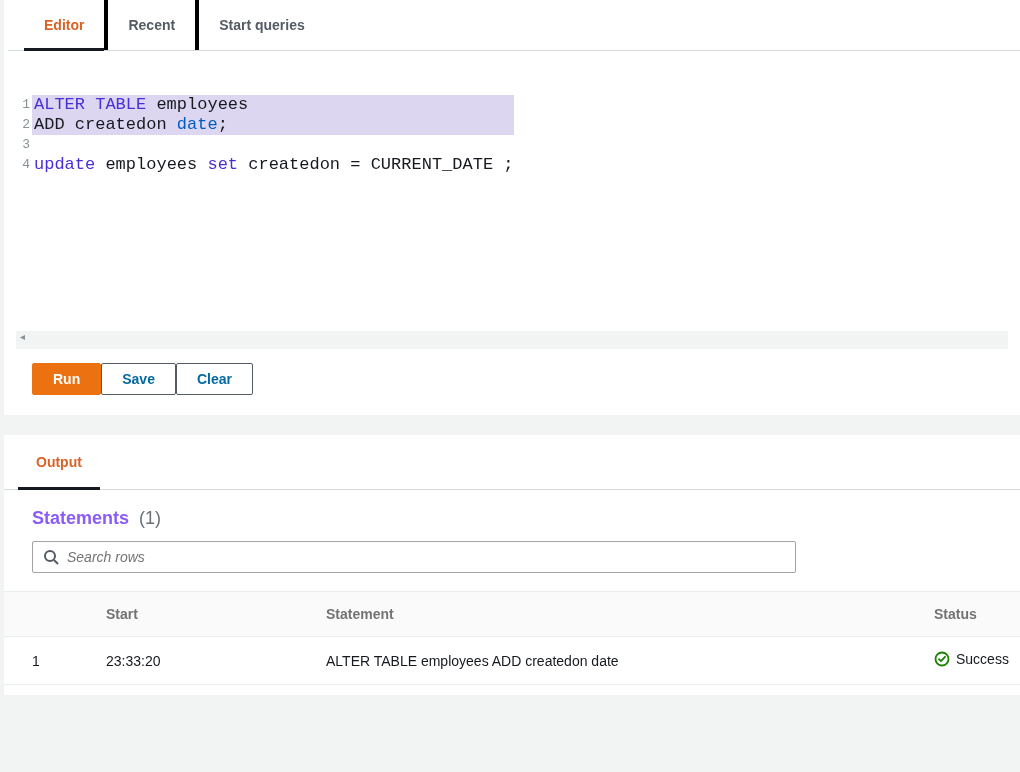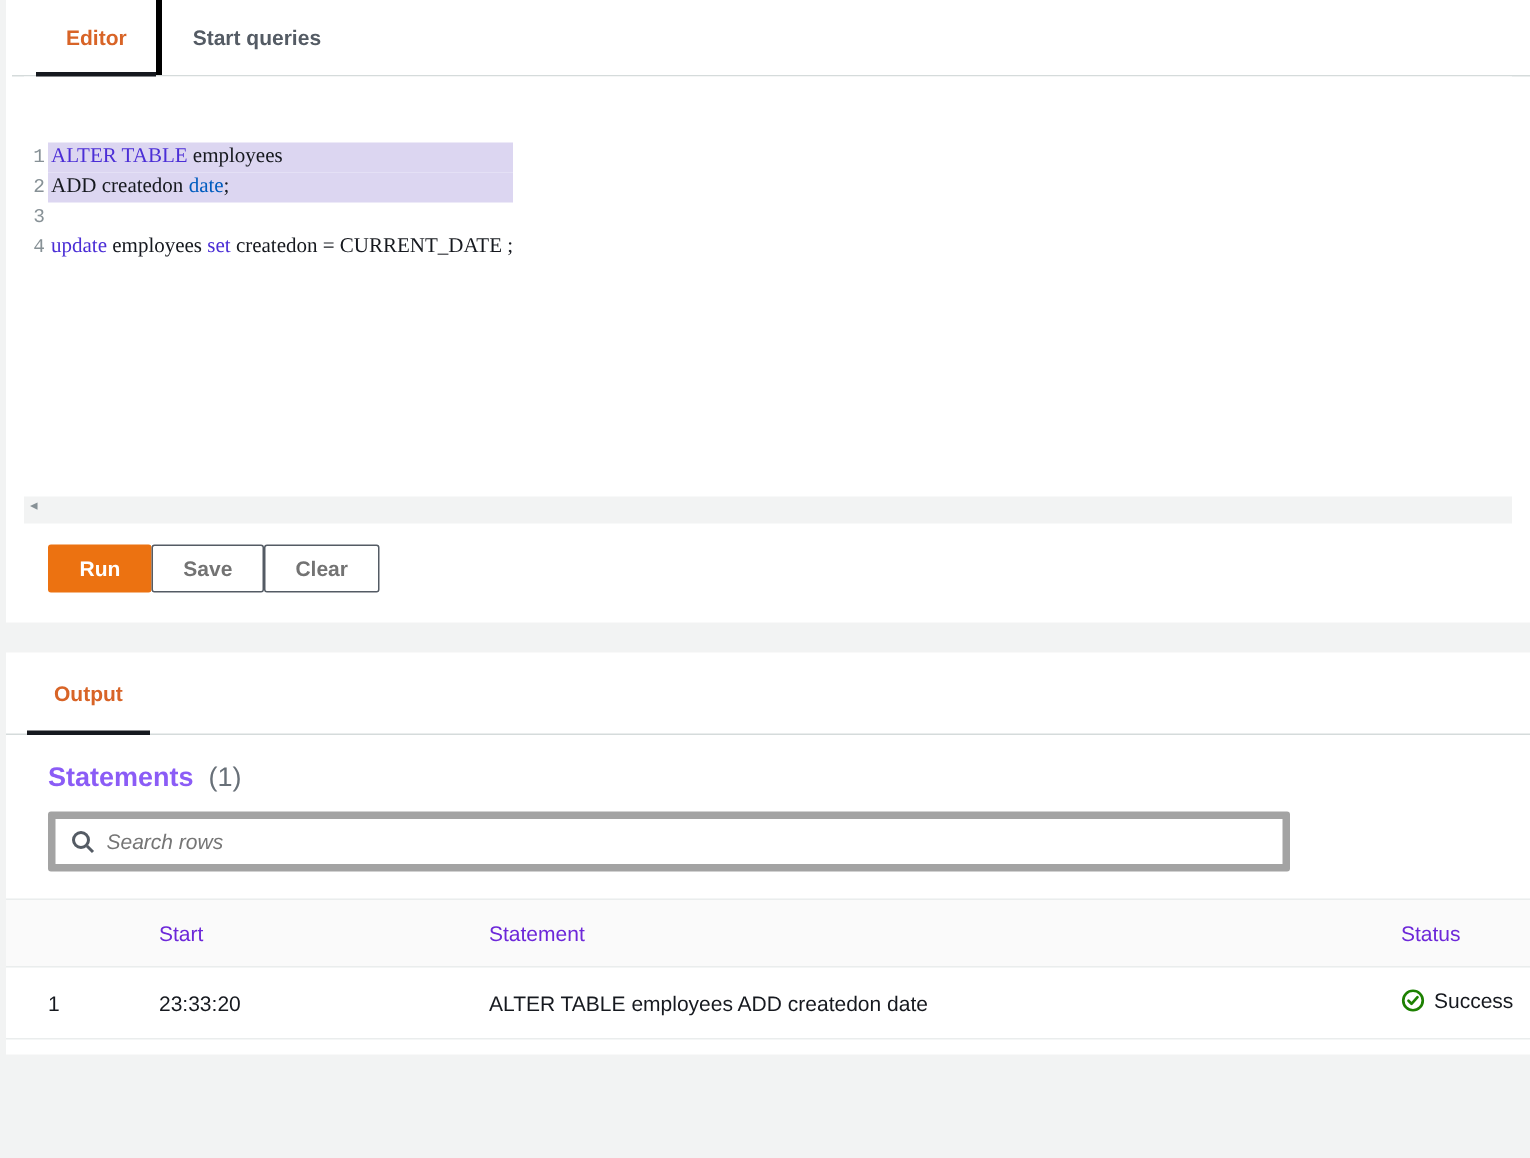--- a/index.html
+++ b/index.html
@@ -69,22 +69,22 @@
       text-align: right;
       padding: 0 2px;
       font-family: Menlo, Monaco, "Courier New", monospace;
       font-size: 13px;
       color: #879196;
       line-height: 20px;
       user-select: none;
     }
     .code-lines {
       flex: 1;
-      font-family: Liberation Serif, serif;
-      font-size: 14px;
+      font-family: Liberation Mono, monospace;
+      font-size: 17px;
       line-height: 20px;
       background: #ffffff;
     }
     .code-inner {
       display: flex;
       padding-top: 44px;
     }
     .code-line {
       white-space: pre;
       padding-left: 2px;
@@ -117,21 +117,21 @@
     .btn-row {
       padding: 14px 28px 20px 28px;
       display: flex;
     }
     .btn {
       font-family: inherit;
       font-size: 14px;
       font-weight: 700;
       border: 1px solid #545b64;
       background: #ffffff;
-      color: #737373;
+      color: #0369a1;
       padding: 7px 20px;
       cursor: pointer;
       border-radius: 2px;
     }
     .btn.primary {
       background: #ec7211;
       border-color: #ec7211;
       color: #ffffff;
     }
 
@@ -162,22 +162,22 @@
     .section-head .count {
       font-size: 18px;
       font-weight: 400;
       color: #687078;
     }
 
     .search-wrap {
       padding: 0 28px 10px 28px;
     }
     .search-box {
-      width: 828px;
-      border: 5px solid #a3a3a3;
+      width: 764px;
+      border: 1px solid #a3a3a3;
       border-radius: 2px;
       display: flex;
       align-items: center;
       padding: 7px 10px;
       gap: 8px;
       background: #ffffff;
     }
     .search-box svg { flex-shrink: 0; }
     .search-box input {
       border: none;
@@ -196,22 +196,22 @@
       margin-top: 8px;
     }
     .rtable .thead, .rtable .trow {
       display: flex;
       align-items: center;
     }
     .rtable .thead {
       border-top: 1px solid #eaeded;
       border-bottom: 1px solid #eaeded;
       background: #fafafa;
-      font-weight: 400;
-      color: #6d28d9;
+      font-weight: 700;
+      color: #737373;
     }
     .rtable .trow {
       border-bottom: 1px solid #eaeded;
       color: #16191f;
     }
     .rcell {
       padding: 14px 12px;
       font-size: 14px;
     }
     .c-idx { width: 90px; padding-left: 28px; }
@@ -227,20 +227,21 @@
     }
     .success svg { width: 16px; height: 16px; }
     .success-text { color: #16191f; }
   </style>
 </head>
 <body>
 
 <div class="panel panel-top">
   <div class="tabs">
     <div class="tab active">Editor</div>
+    <div class="tab">Recent</div>
     <div class="tab">Start queries</div>
   </div>
 
   <div class="code-wrap">
     <div class="code-inner" id="code-inner">
         <div class="gutter">
           <div class="hl">1</div>
           <div class="hl">2</div>
           <div>3</div>
           <div>4</div>

